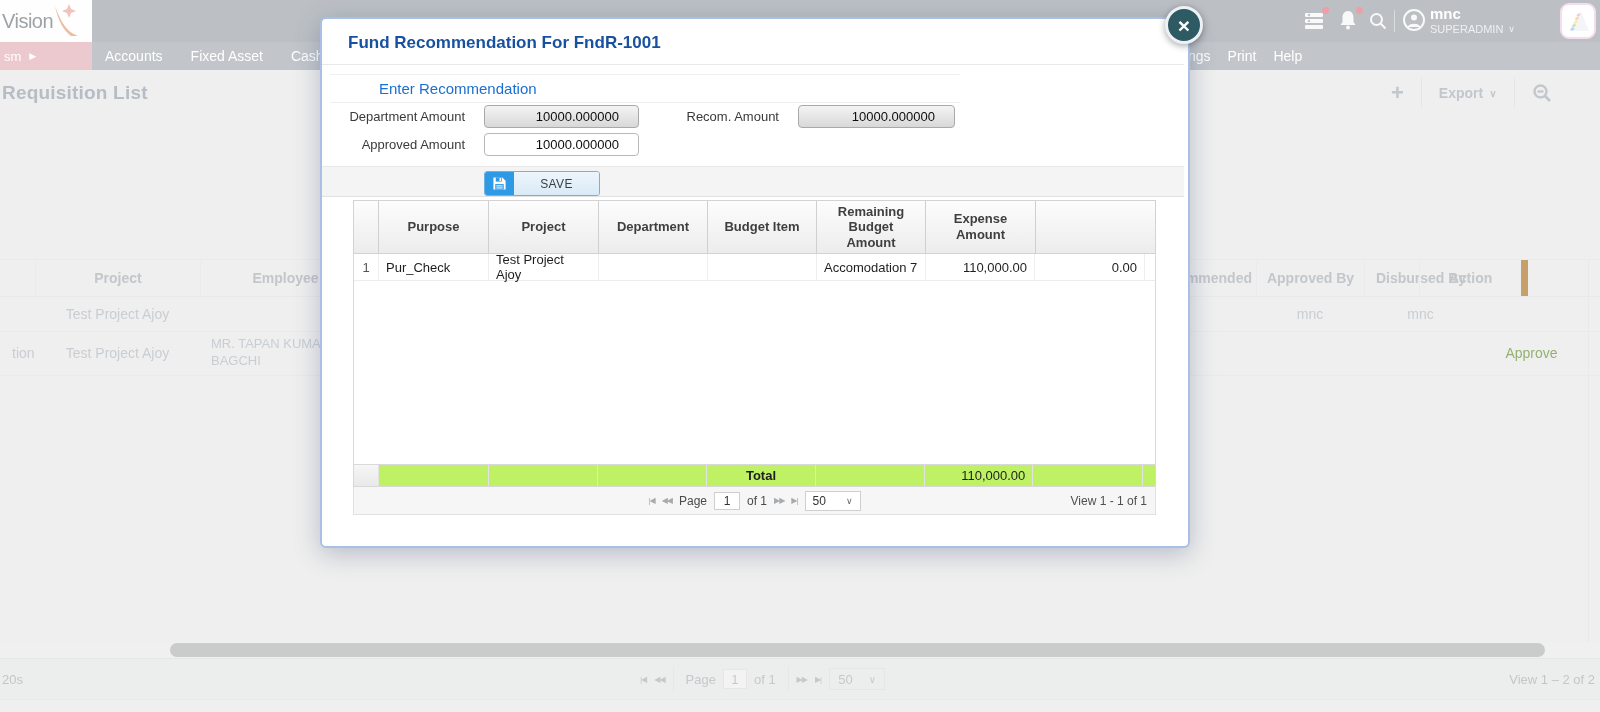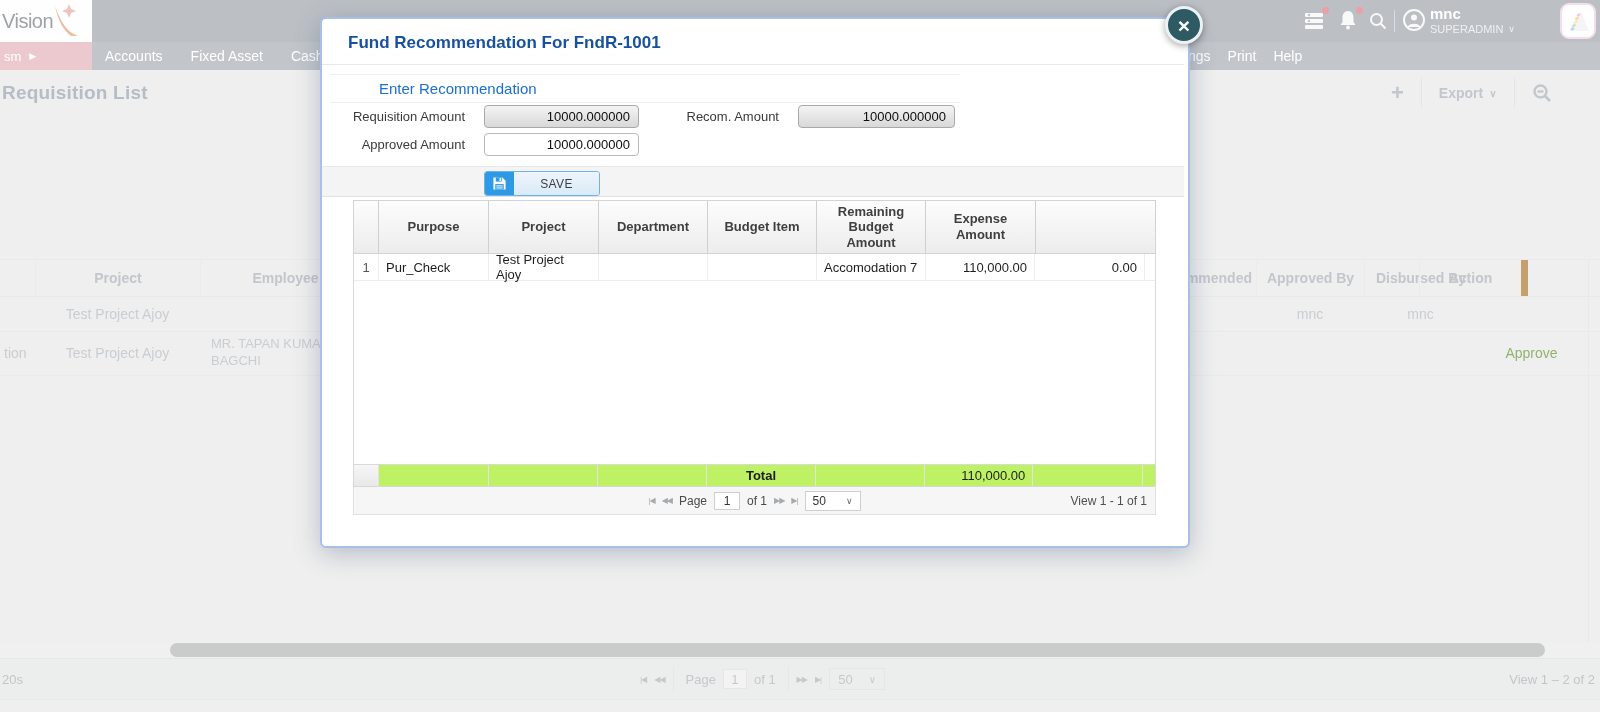--- a/index.html
+++ b/index.html
@@ -65,21 +65,21 @@
   .close-btn{left:1165px;top:6px;width:38px;height:38px;border-radius:50%;background:#2d5a63;
              border:3px solid #edf1f3;box-sizing:border-box;z-index:11;display:flex;align-items:center;
              justify-content:center;color:#fff;font-size:21px;font-weight:bold;cursor:pointer;
              box-shadow:0 2px 7px rgba(0,0,0,.35);line-height:1;}
   .m-title{left:26px;top:14px;font-size:17px;font-weight:bold;color:#17519f;}
   .m-hr1{left:0;top:45px;width:862px;height:1px;background:#e8e8e8;}
   .m-line{left:8px;width:630px;height:1px;background:#efefef;}
   .m-sec-title{left:57px;top:61px;font-size:15px;color:#1a6fd0;}
   .flabel{font-size:13px;color:#3a3a3a;text-align:right;height:23px;line-height:23px;}
   .inp{position:absolute;height:23px;border:1px solid #a9a9a9;border-radius:4px;font-size:13px;
-       font-family:"Liberation Sans",sans-serif;text-align:right;padding:0 8px;box-sizing:border-box;color:#0d0d0d;}
+       font-family:"Liberation Sans",sans-serif;text-align:right;padding:0 19px;box-sizing:border-box;color:#0d0d0d;}
   .inp.ro{background:linear-gradient(#f4f4f4,#d8d8d8);}
   .inp.rw{background:#fff;border-color:#b8b8b8;}
   .m-strip{left:0;top:147px;width:862px;height:31px;background:#f4f4f4;border-top:1px solid #e7e7e7;
            border-bottom:1px solid #e2e2e2;box-sizing:border-box;}
   .save-btn{left:162px;top:152px;width:116px;height:25px;display:flex;border:1px solid #6fb2e4;
             border-radius:3px;overflow:hidden;cursor:pointer;box-sizing:border-box;}
   .save-ic{width:29px;background:#2e9ae5;display:flex;align-items:center;justify-content:center;}
   .save-tx{flex:1;background:linear-gradient(#eef5fb,#d9eaf7);display:flex;align-items:center;
            justify-content:center;font-size:12px;color:#3a3f44;letter-spacing:.4px;}
 
@@ -225,21 +225,21 @@
     <div class="hcell bl" style="left:1419px;width:109px;border-right:7px solid #a16207;">Action</div>
   </div>
 
   <div class="abs lst-row1">
     <div class="bcell" style="left:35px;width:165px;">Test Project Ajoy</div>
     <div class="bcell" style="left:1256px;width:108px;">mnc</div>
     <div class="bcell" style="left:1364px;width:113px;">mnc</div>
   </div>
 
   <div class="abs lst-row2">
-    <div class="bcell" style="left:4px;width:33px;justify-content:flex-start;padding-left:0;">tion</div>
+    <div class="bcell" style="left:12px;width:33px;justify-content:flex-start;padding-left:0;">tion</div>
     <div class="bcell" style="left:35px;width:165px;">Test Project Ajoy</div>
     <div class="bcell" style="left:203px;width:130px;justify-content:flex-start;font-size:13px;line-height:1.3;margin-left:8px;">MR. TAPAN KUMAR BAGCHI</div>
     <div class="bcell" style="left:1477px;width:109px;">
       <span class="approve-link">Approve</span>
     </div>
   </div>
 
   <div class="abs vscroll-line"></div>
   <div class="abs hscroll-track"></div>
   <div class="abs hscroll-thumb"></div>
@@ -267,21 +267,21 @@
   <div class="abs dim"></div>
 
   <div class="abs modal">
     <div class="abs m-title">Fund Recommendation For FndR-1001</div>
     <div class="abs m-hr1"></div>
 
     <div class="abs m-line" style="top:55px;"></div>
     <div class="abs m-sec-title">Enter Recommendation</div>
     <div class="abs m-line" style="top:83px;"></div>
 
-    <div class="abs flabel" style="left:0;top:86px;width:143px;">Requisition Amount</div>
+    <div class="abs flabel" style="left:0;top:86px;width:143px;">Department Amount</div>
     <input class="inp ro" style="left: 162px; top: 86px; width: 155px;" readonly="" value="10000.000000">
 
     <div class="abs flabel" style="left:337px;top:86px;width:120px;">Recom. Amount</div>
     <input class="inp ro" style="left: 476px; top: 86px; width: 157px;" readonly="" value="10000.000000">
 
     <div class="abs flabel" style="left:0;top:114px;width:143px;">Approved Amount</div>
     <input class="inp rw" style="left: 162px; top: 114px; width: 155px;" value="10000.000000">
 
     <div class="abs m-strip"></div>
     <div class="abs save-btn">

